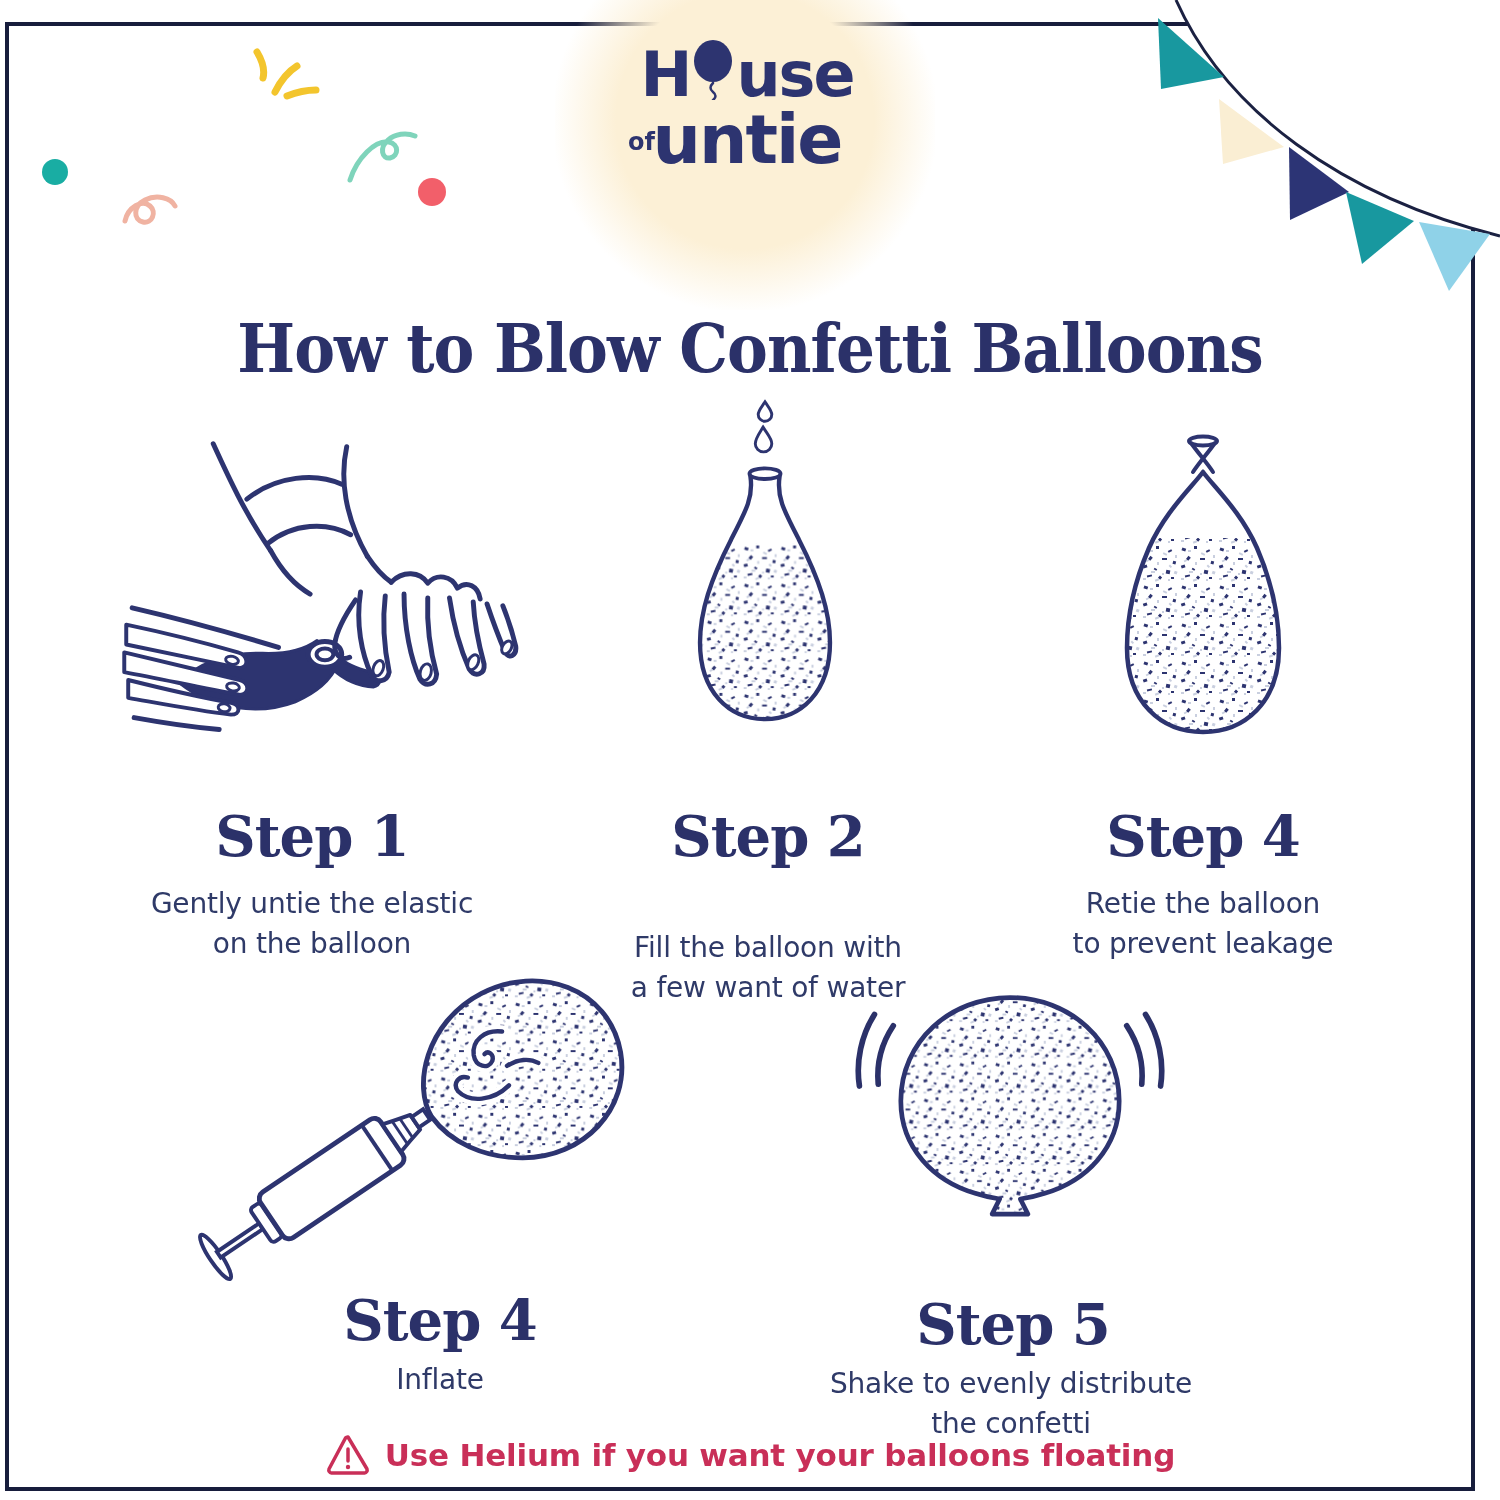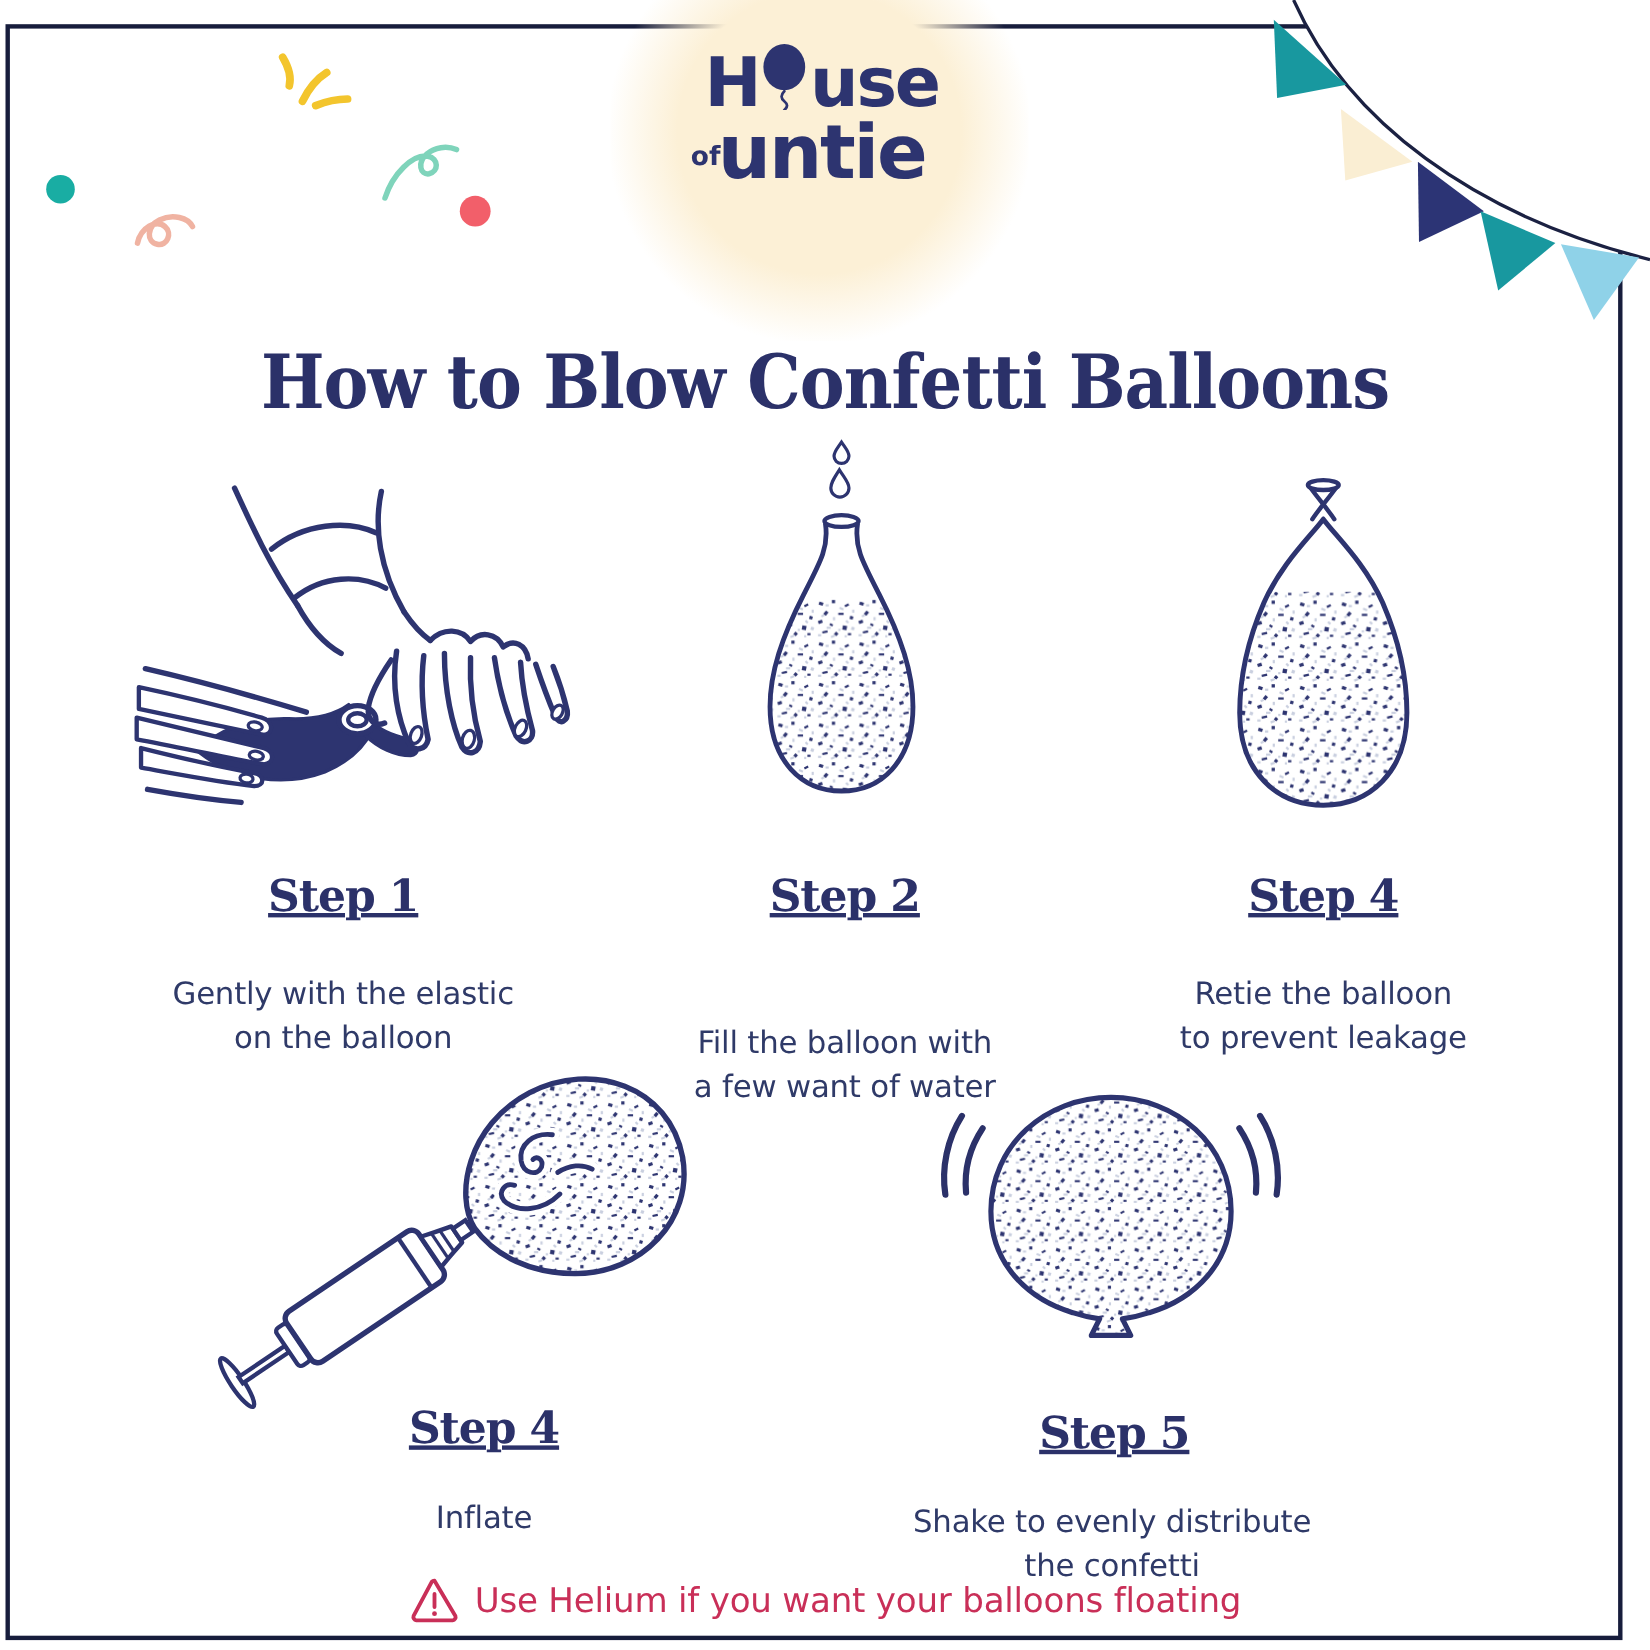--- a/index.html
+++ b/index.html
@@ -16,27 +16,27 @@
               font-weight:bold;font-size:62px;letter-spacing:-2px;line-height:1;}
   .logo-of{position:absolute;left:16px;top:88px;font-weight:bold;font-size:24px;letter-spacing:0;}
   .logo-line2{font-weight:bold;font-size:68px;letter-spacing:-2px;line-height:1;margin-top:-4px;}
   .balloon-glyph{margin:0 1px 10px 1px;}
   
   .title{position:absolute;left:0;top:262px;width:1500px;text-align:center;
          font-family:"DejaVu Serif",serif;font-weight:bold;font-size:68px;letter-spacing:-1px;
          color:#2b3169;transform:scaleX(0.9);transform-origin:center;}
   
   .step-label{position:absolute;text-align:center;font-family:"DejaVu Serif",serif;
-              font-weight:bold;font-size:40px;letter-spacing:-1px;color:#2b3169;line-height:1;text-decoration:underline;}
+              font-weight:bold;font-size:56px;letter-spacing:-1px;color:#2b3169;line-height:1;}
   .step-desc{position:absolute;text-align:center;font-size:28px;line-height:40px;
              color:#2f3a68;letter-spacing:-0.2px;}
   
   .warning{position:absolute;left:0;top:1434px;width:1500px;display:flex;
            justify-content:center;align-items:center;gap:14px;color:#c92f58;
-           font-size:31px;font-weight:normal;letter-spacing:-0.2px;}
+           font-size:31px;font-weight:bold;letter-spacing:-0.2px;}
   svg{display:block;}
 </style>
 </head>
 <body>
 
 <div class="page">
 
   <svg width="0" height="0" style="position:absolute" aria-hidden="true">
     <defs>
       <pattern id="confetti" width="38" height="38" patternUnits="userSpaceOnUse">
@@ -236,21 +236,21 @@
       <path d="M314,28 C328,50 334,78 330,104"></path>
       <path d="M294,40 C306,58 312,80 310,102"></path>
     </g>
   </svg>
 
   <h2 class="step-label" style="left:92px;top:762px;width:440px">Step 1</h2>
   <h2 class="step-label" style="left:548px;top:762px;width:440px">Step 2</h2>
   <h2 class="step-label" style="left:983px;top:762px;width:440px">Step 4</h2>
 
   <p class="step-desc" style="left:92px;top:856px;width:440px">
-    <span>Gently with the elastic</span><br>
+    <span>Gently untie the elastic</span><br>
     <span>on the balloon</span>
   </p>
   <p class="step-desc" style="left:548px;top:900px;width:440px">
     <span>Fill the balloon with</span><br>
     <span>a few want of water</span>
   </p>
   <p class="step-desc" style="left:983px;top:856px;width:440px">
     <span>Retie the balloon</span><br>
     <span>to prevent leakage</span>
   </p>

